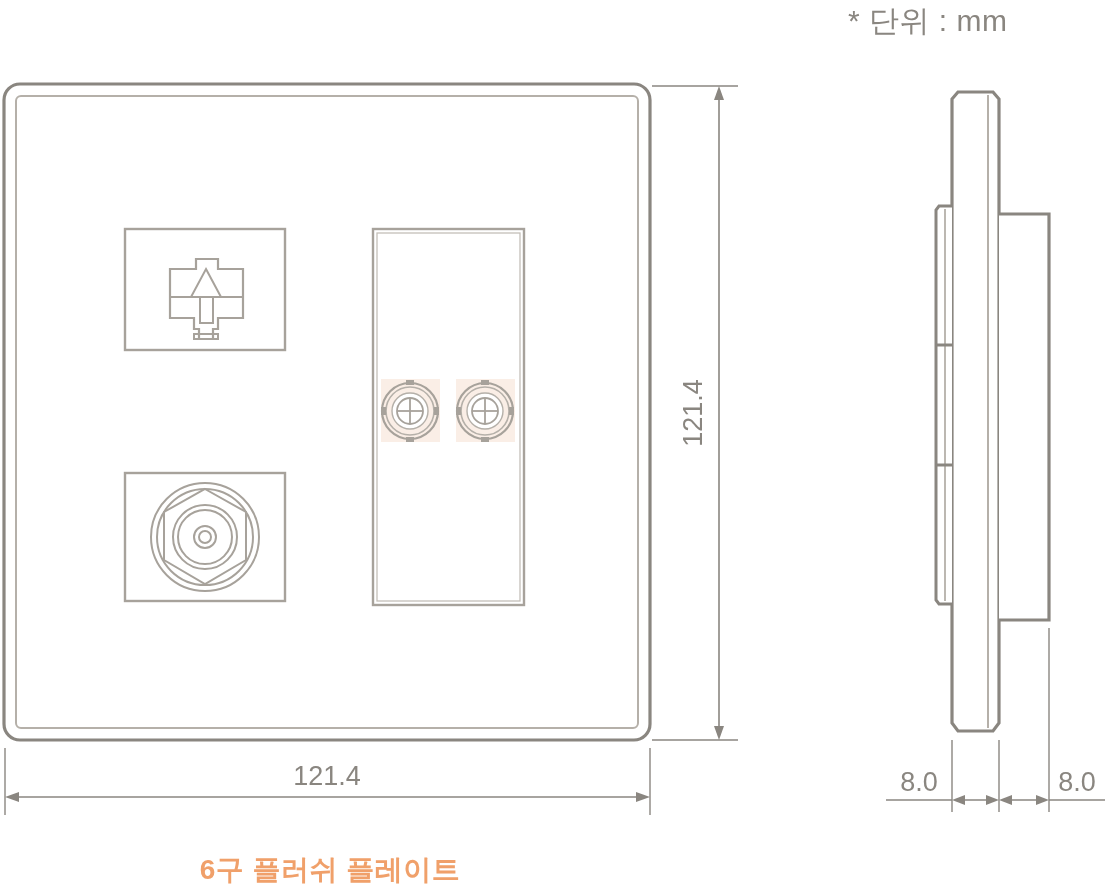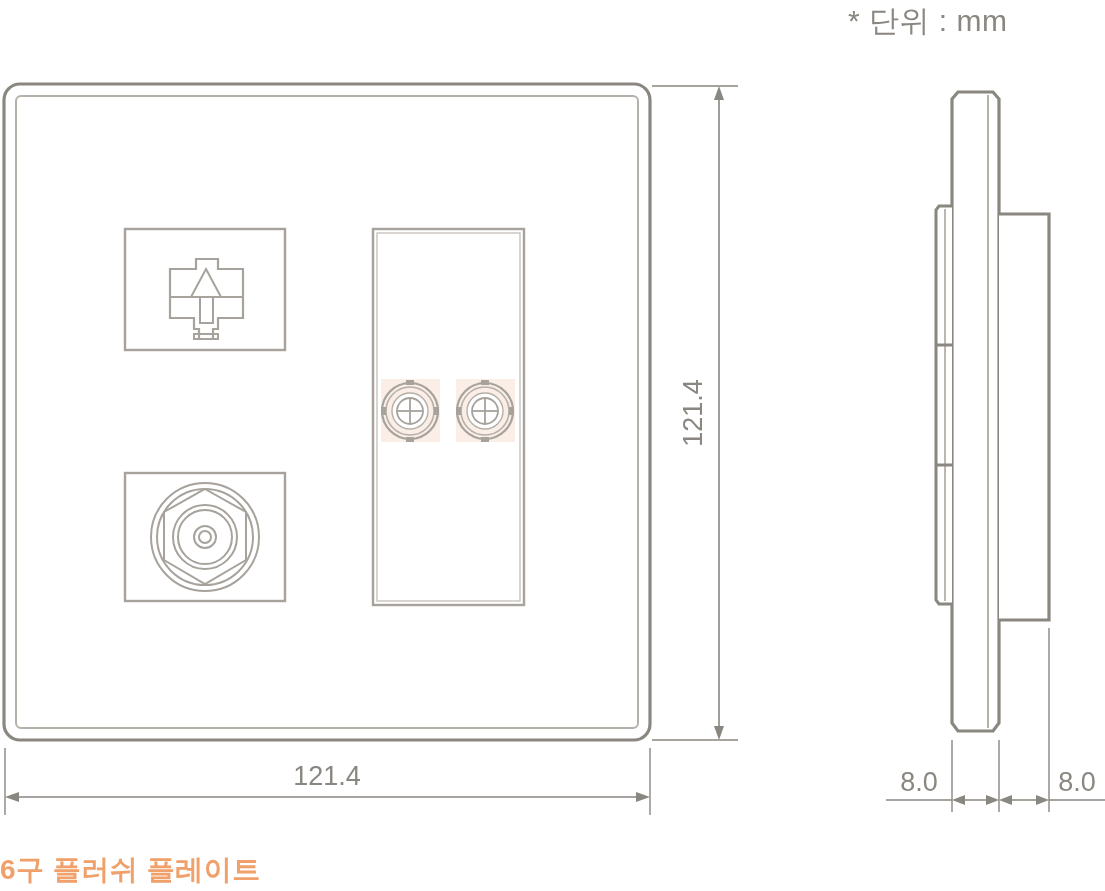--- a/index.html
+++ b/index.html
@@ -30,20 +30,21 @@
     line-height: 38px;
     color: #8a8680;
     letter-spacing: 0.5px;
     white-space: nowrap;
   }
   .caption {
     position: absolute;
     left: 0;
     top: 852px;
     width: 660px;
+    text-align: center;
     font-size: 28px;
     line-height: 36px;
     color: #f0a06a;
     font-weight: 700;
     letter-spacing: 0.5px;
     white-space: nowrap;
   }
   svg.draw {
     position: absolute;
     left: 0;

